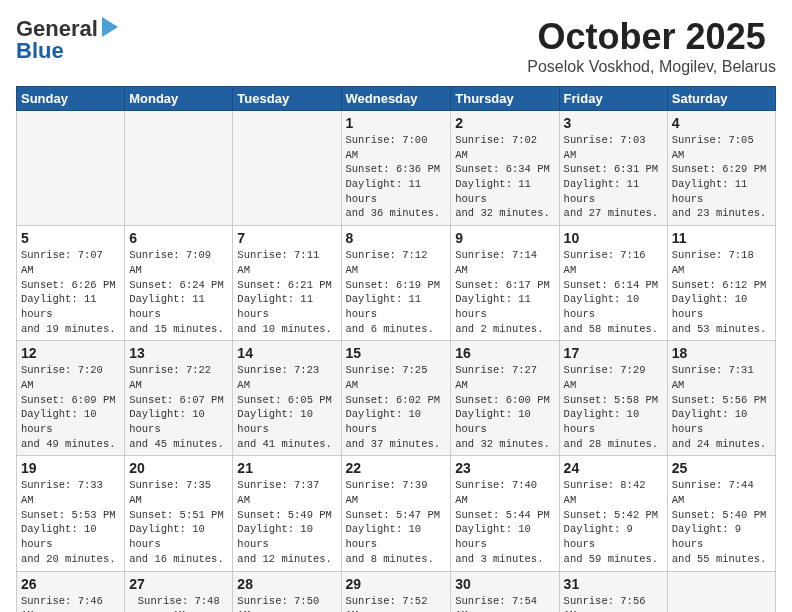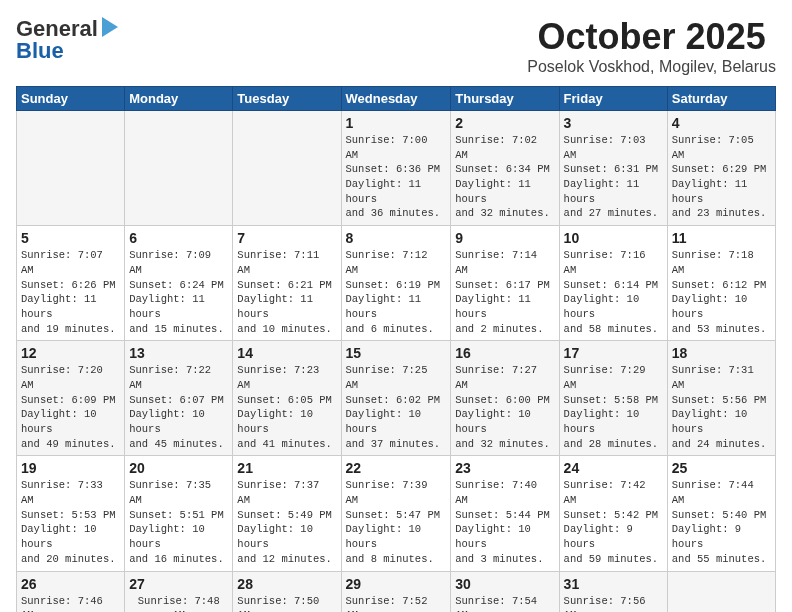--- a/index.html
+++ b/index.html
@@ -280,21 +280,21 @@
         </td>
         <td>
           <span class="day-num">23</span>
           <div class="day-info" style="white-space: pre-line;">Sunrise: 7:40 AM
 Sunset: 5:44 PM
 Daylight: 10 hours
 and 3 minutes.</div>
         </td>
         <td>
           <span class="day-num">24</span>
-          <div class="day-info" style="white-space: pre-line;">Sunrise: 7:42 AM
+          <div class="day-info" style="white-space: pre-line;">Sunrise: 8:42 AM
 Sunset: 5:42 PM
 Daylight: 9 hours
 and 59 minutes.</div>
         </td>
         <td>
           <span class="day-num">25</span>
           <div class="day-info" style="white-space: pre-line;">Sunrise: 7:44 AM
 Sunset: 5:40 PM
 Daylight: 9 hours
 and 55 minutes.</div>

